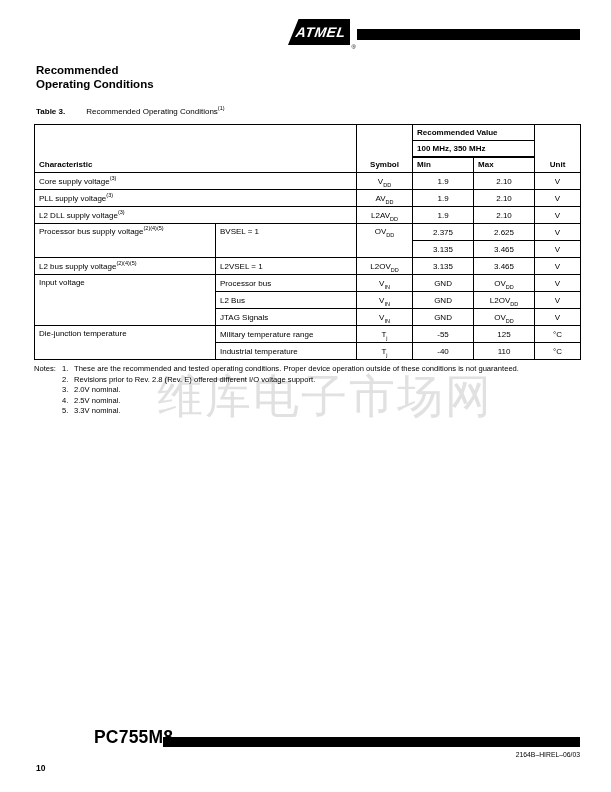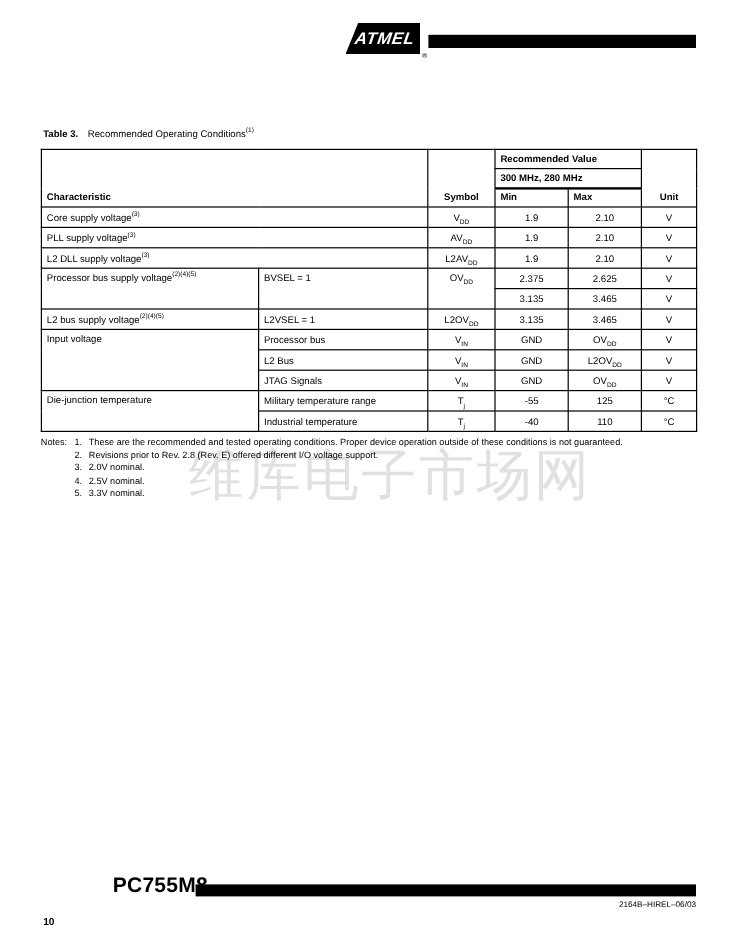--- a/index.html
+++ b/index.html
@@ -20,21 +20,21 @@
   .logo-text {
     color:#fff; font-weight:bold; font-style:italic; font-size:14px;
     letter-spacing:0.5px; transform:skewX(-8deg); padding-left:4px;
   }
   .logo-reg { position:absolute; right:-6px; bottom:-5px; font-size:6px; color:#000; }
   .top-bar { position:absolute; left:357px; top:29px; width:223px; height:11px; background:#000; }
 
   
   .doc-heading { position:absolute; left:36px; top:64px; font-size:11.5px; font-weight:bold; line-height:13.5px; }
   .table-caption { position:absolute; left:36px; top:107px; font-size:8px; }
-  .table-caption .cap-label { font-weight:bold; margin-right:8px; }
+  .table-caption .cap-label { font-weight:bold; margin-right:21px; }
   sup { font-size:5.5px; line-height:0; vertical-align:super; }
   sub { font-size:5.5px; line-height:0; vertical-align:sub; }
 
   
   .main-table {
     position:absolute; left:34px; top:124px; width:546px;
     border-collapse:collapse; table-layout:fixed; font-size:8px; z-index:2;
   }
   .main-table th, .main-table td {
     border:1px solid #000; padding:1px 4px; height:17px;
@@ -78,20 +78,24 @@
 <div class="page">
 
   <div class="logo">
     <div class="logo-shape">
       <span class="logo-text">ATMEL</span>
     </div>
     <span class="logo-reg">®</span>
   </div>
   <div class="top-bar"></div>
 
+  <div class="doc-heading">
+    <div>Recommended</div>
+    <div>Operating Conditions</div>
+  </div>
 
   <div class="table-caption">
     <span class="cap-label">Table 3.</span><span>Recommended Operating Conditions</span><sup>(1)</sup>
   </div>
 
   <div class="watermark">维库电子市场网</div>
 
   <table class="main-table">
     <colgroup>
       <col style="width:181px">
@@ -102,21 +106,21 @@
         <col style="width:46px">
     </colgroup>
     <thead>
       <tr>
         <th class="bottom-l" colspan="2" rowspan="3">Characteristic</th>
         <th class="bottom-c" rowspan="3">Symbol</th>
         <th class="h-center" colspan="2">Recommended Value</th>
         <th class="bottom-c" rowspan="3">Unit</th>
       </tr>
       <tr>
-        <th class="h-center thick-bottom" colspan="2">300 MHz, 280 MHz</th>
+        <th class="h-center thick-bottom" colspan="2">100 MHz, 350 MHz</th>
       </tr>
       <tr>
         <th class="h-center">Min</th>
         <th class="h-center">Max</th>
       </tr>
     </thead>
     <tbody>
       <tr>
         <td class="c-left" colspan="2"><span>Core supply voltage</span><sup>(3)</sup></td>
         <td class="c-center"><span>V</span><sub>DD</sub></td>

